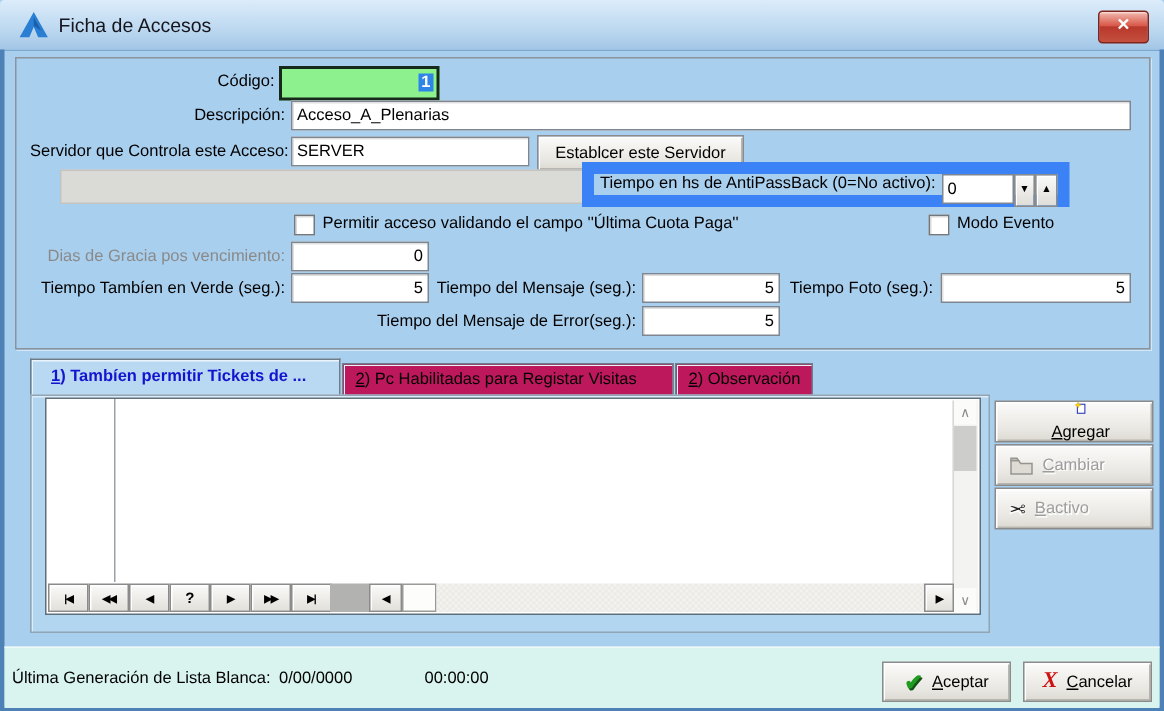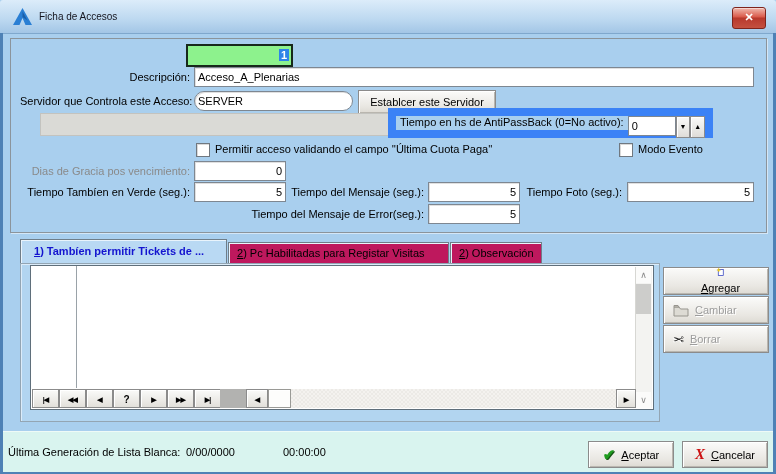--- a/index.html
+++ b/index.html
@@ -9,21 +9,21 @@
   .frame{position:absolute;background:#4e81b5;}
   .frame-l{left:0;top:33px;width:3px;height:441px;}
   .frame-r{left:773px;top:33px;width:3px;height:441px;}
   .frame-b{left:0;top:471px;width:776px;height:3px;}
   
   .titlebar{position:absolute;left:0;top:0;width:776px;height:33px;
     background:linear-gradient(#dcecfa,#bcd8f0 60%,#a3c6e6);
     border-bottom:1px solid #7fa8cd;border-radius:3px 3px 0 0;
     display:flex;align-items:center;}
   .title-icon{width:19px;height:17px;margin-left:13px;}
-  .title-text{margin-left:7px;font-size:10px;color:#15151e;}
+  .title-text{margin-left:7px;font-size:13px;color:#15151e;}
   .close-btn{position:absolute;right:10px;top:7px;width:32px;height:20px;
     background:linear-gradient(#f0b9ae,#d9594a 45%,#b8382c 50%,#c4503f);
     border:1px solid #7e241c;border-radius:3px;color:#fff;font-weight:bold;
     font-size:11px;text-align:center;line-height:19px;cursor:pointer;
     box-shadow:inset 0 1px 0 rgba(255,255,255,.45);}
   .lbl{position:absolute;white-space:nowrap;}
   .r{text-align:right;}
   .field{position:absolute;background:#fff;border:1px solid #7e8791;
     box-shadow:inset 1px 1px 0 rgba(0,0,0,.12);font-size:11px;
     line-height:18px;padding:0 3px;white-space:nowrap;overflow:hidden;}
@@ -112,27 +112,28 @@
     <span class="title-text">Ficha de Accesos</span>
     <div class="close-btn">✕</div>
   </div>
 
   <div class="frame frame-l"></div>
   <div class="frame frame-r"></div>
   <div class="frame frame-b"></div>
 
   <div class="groupbox"></div>
 
+  <div class="lbl r" style="left:60px;top:48px;width:123px;">Código:</div>
   <div class="code-field"><span class="sel">1</span></div>
 
   <div class="lbl r" style="left:60px;top:71px;width:130px;">Descripción:</div>
   <div class="field" style="left:194px;top:67px;width:552px;height:18px;">Acceso_A_Plenarias</div>
 
   <div class="lbl r" style="left:20px;top:95px;width:170px;">Servidor que Controla este Acceso:</div>
-  <div class="field" style="left:194px;top:91px;width:151px;height:18px;border-radius:10px;">SERVER</div>
+  <div class="field" style="left:194px;top:91px;width:151px;height:18px;">SERVER</div>
   <div class="btn" style="left:358px;top:90px;width:136px;height:22px;">Establcer este Servidor</div>
 
   <div class="gray-field"></div>
 
   <div class="redbox">
     <span class="rlabel">Tiempo en hs de AntiPassBack (0=No activo):</span>
     <span class="spin-field">0</span>
     <span class="spin-btn">▼</span>
     <span class="spin-btn">▲</span>
   </div>
@@ -193,21 +194,21 @@
   </div>
   <div class="btn side-btn disabled" style="top:296px;">
     <svg width="16" height="13" viewBox="0 0 16 13">
       <path d="M1 3 L6 3 L7.5 5 L15 5 L15 12 L1 12 Z" fill="#dddbd4" stroke="#97958e" stroke-width="1"></path>
       <path d="M1 3 L1 1.5 L5 1.5 L6 3 Z" fill="#cfccc4" stroke="#97958e" stroke-width="1"></path>
     </svg>
     <span><span class="u">C</span><span>ambiar</span></span>
   </div>
   <div class="btn side-btn disabled" style="top:325px;">
     <span class="scissors">✂</span>
-    <span><span class="u">B</span><span>orrar</span></span>
+    <span><span class="u">B</span><span>activo</span></span>
   </div>
 
   <div class="footer"></div>
   <div class="lbl" style="left:8px;top:446px;">Última Generación de Lista Blanca:</div>
   <div class="lbl" style="left:186px;top:446px;">0/00/0000</div>
   <div class="lbl" style="left:283px;top:446px;">00:00:00</div>
 
   <div class="btn" style="left:588px;top:441px;width:84px;height:25px;">
     <span class="check-icon">✔</span>
     <span><span class="u">A</span><span>ceptar</span></span>

